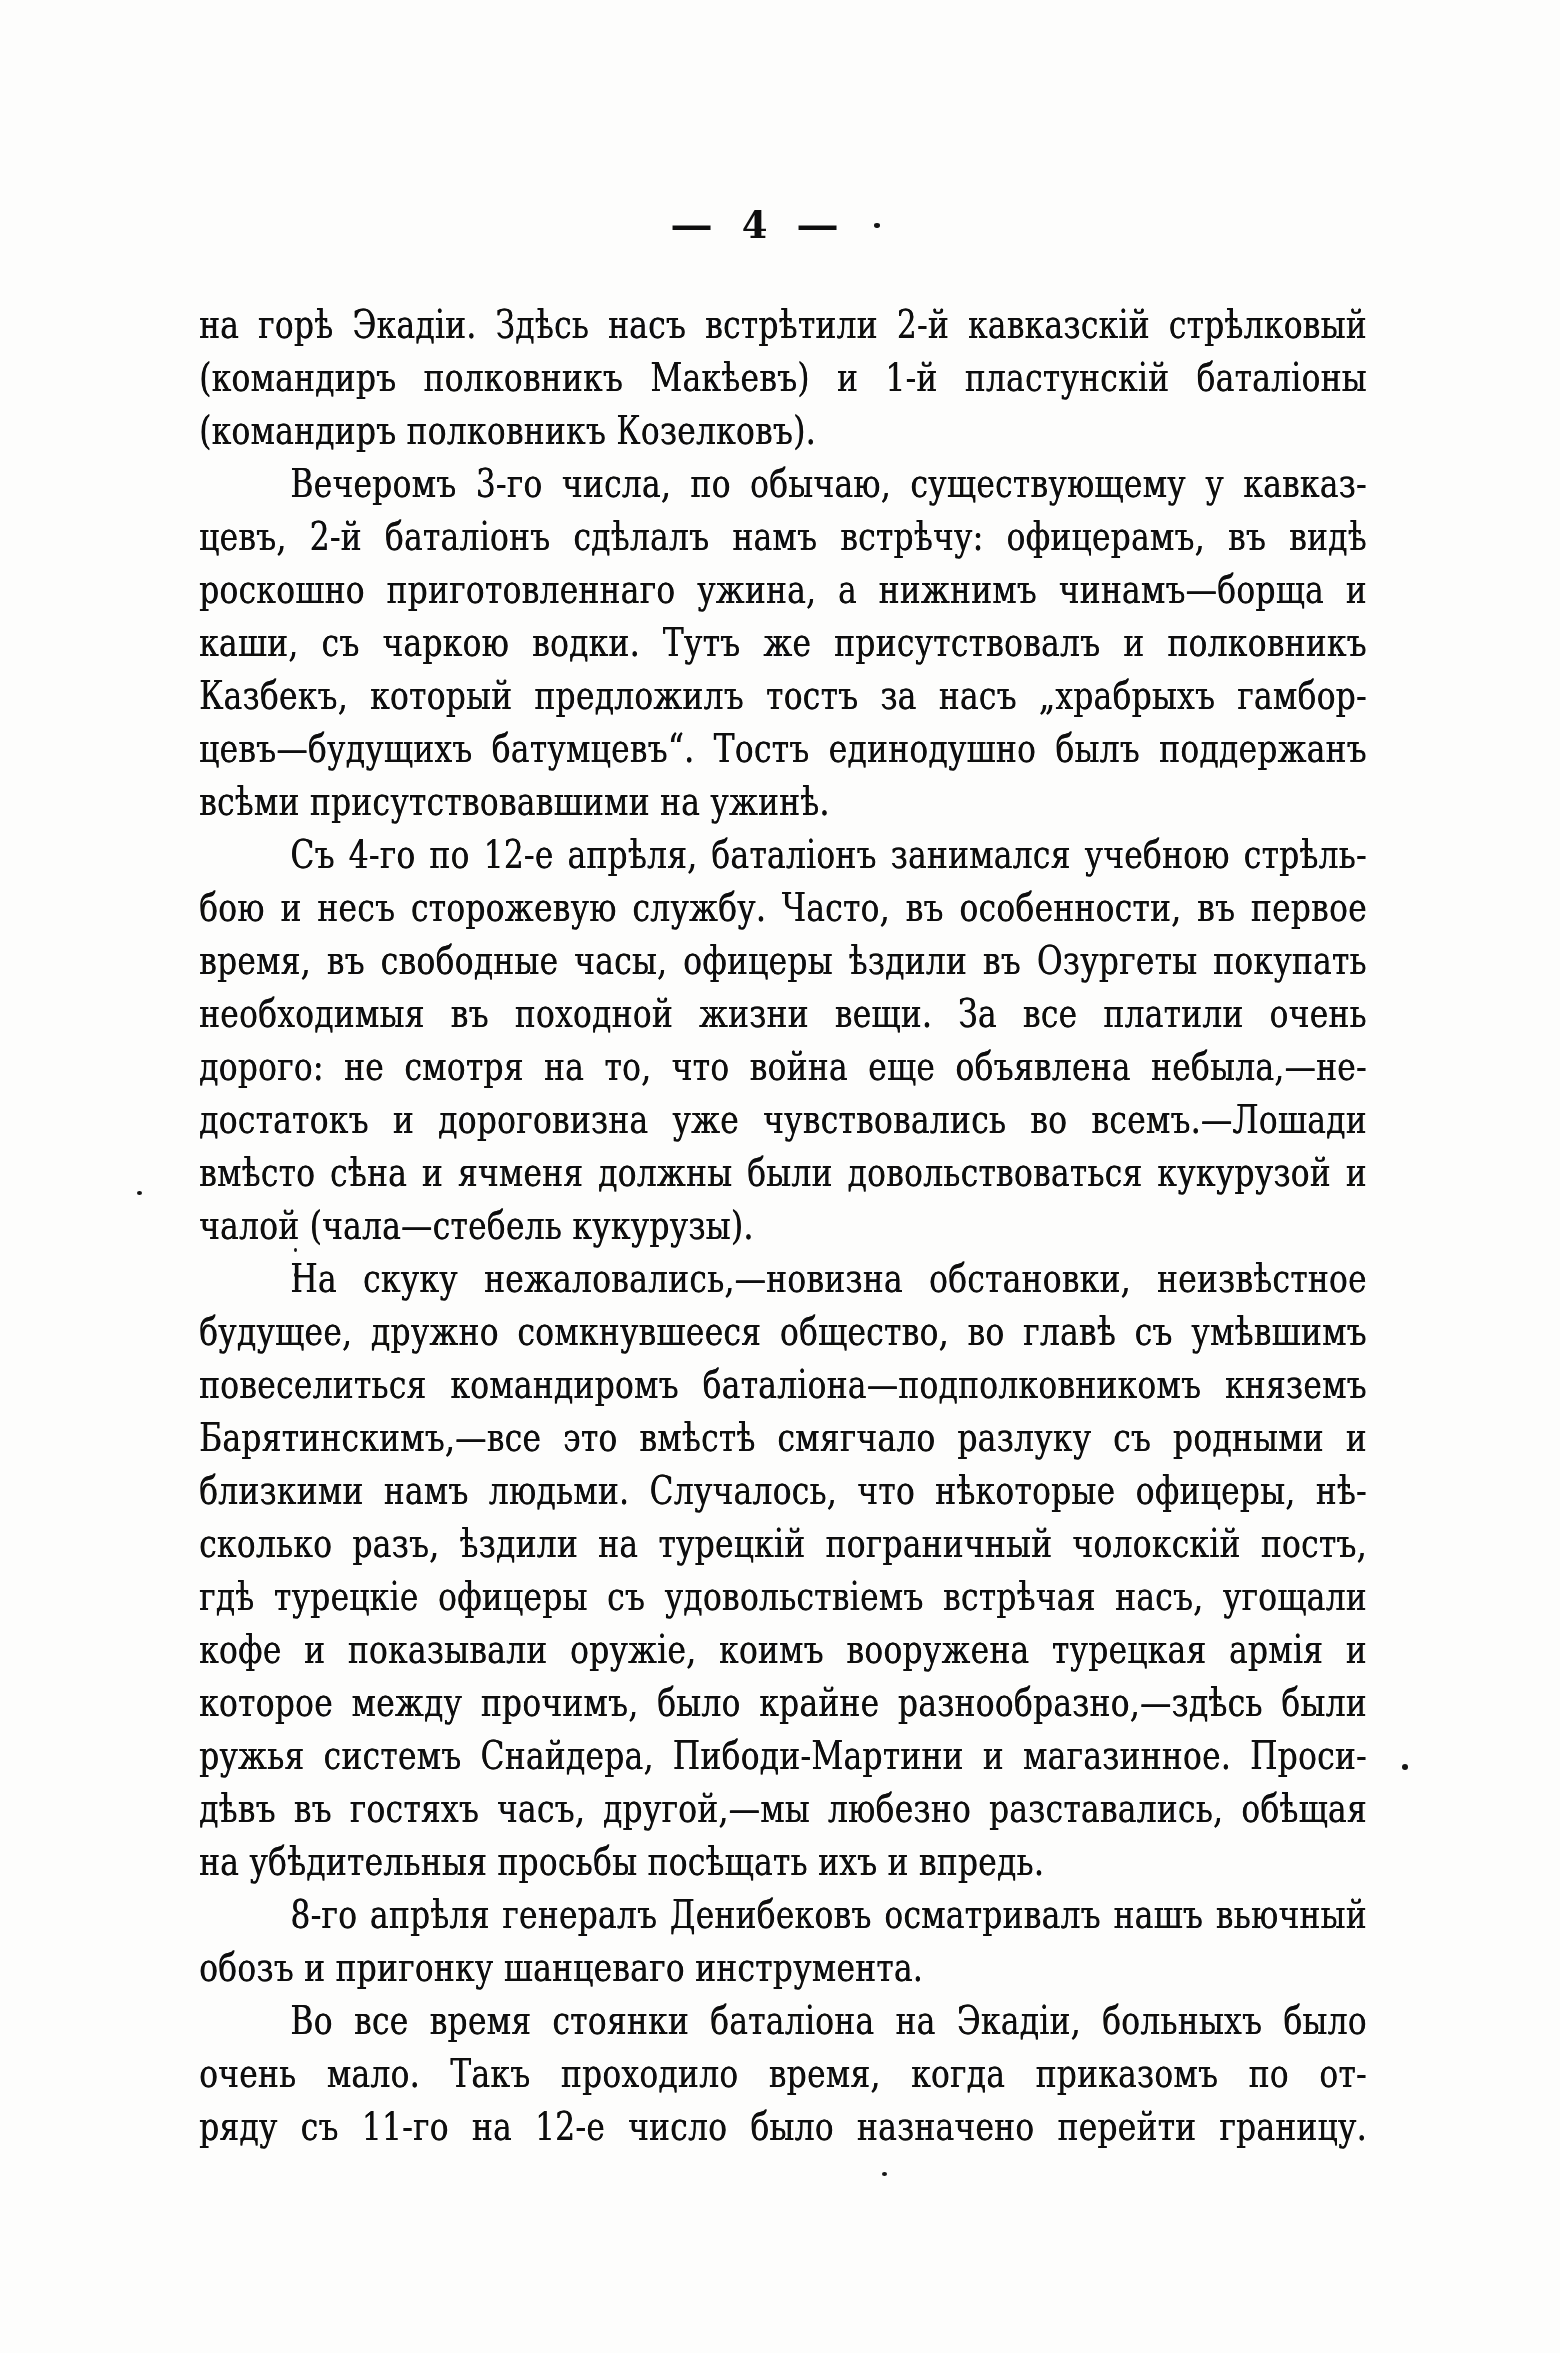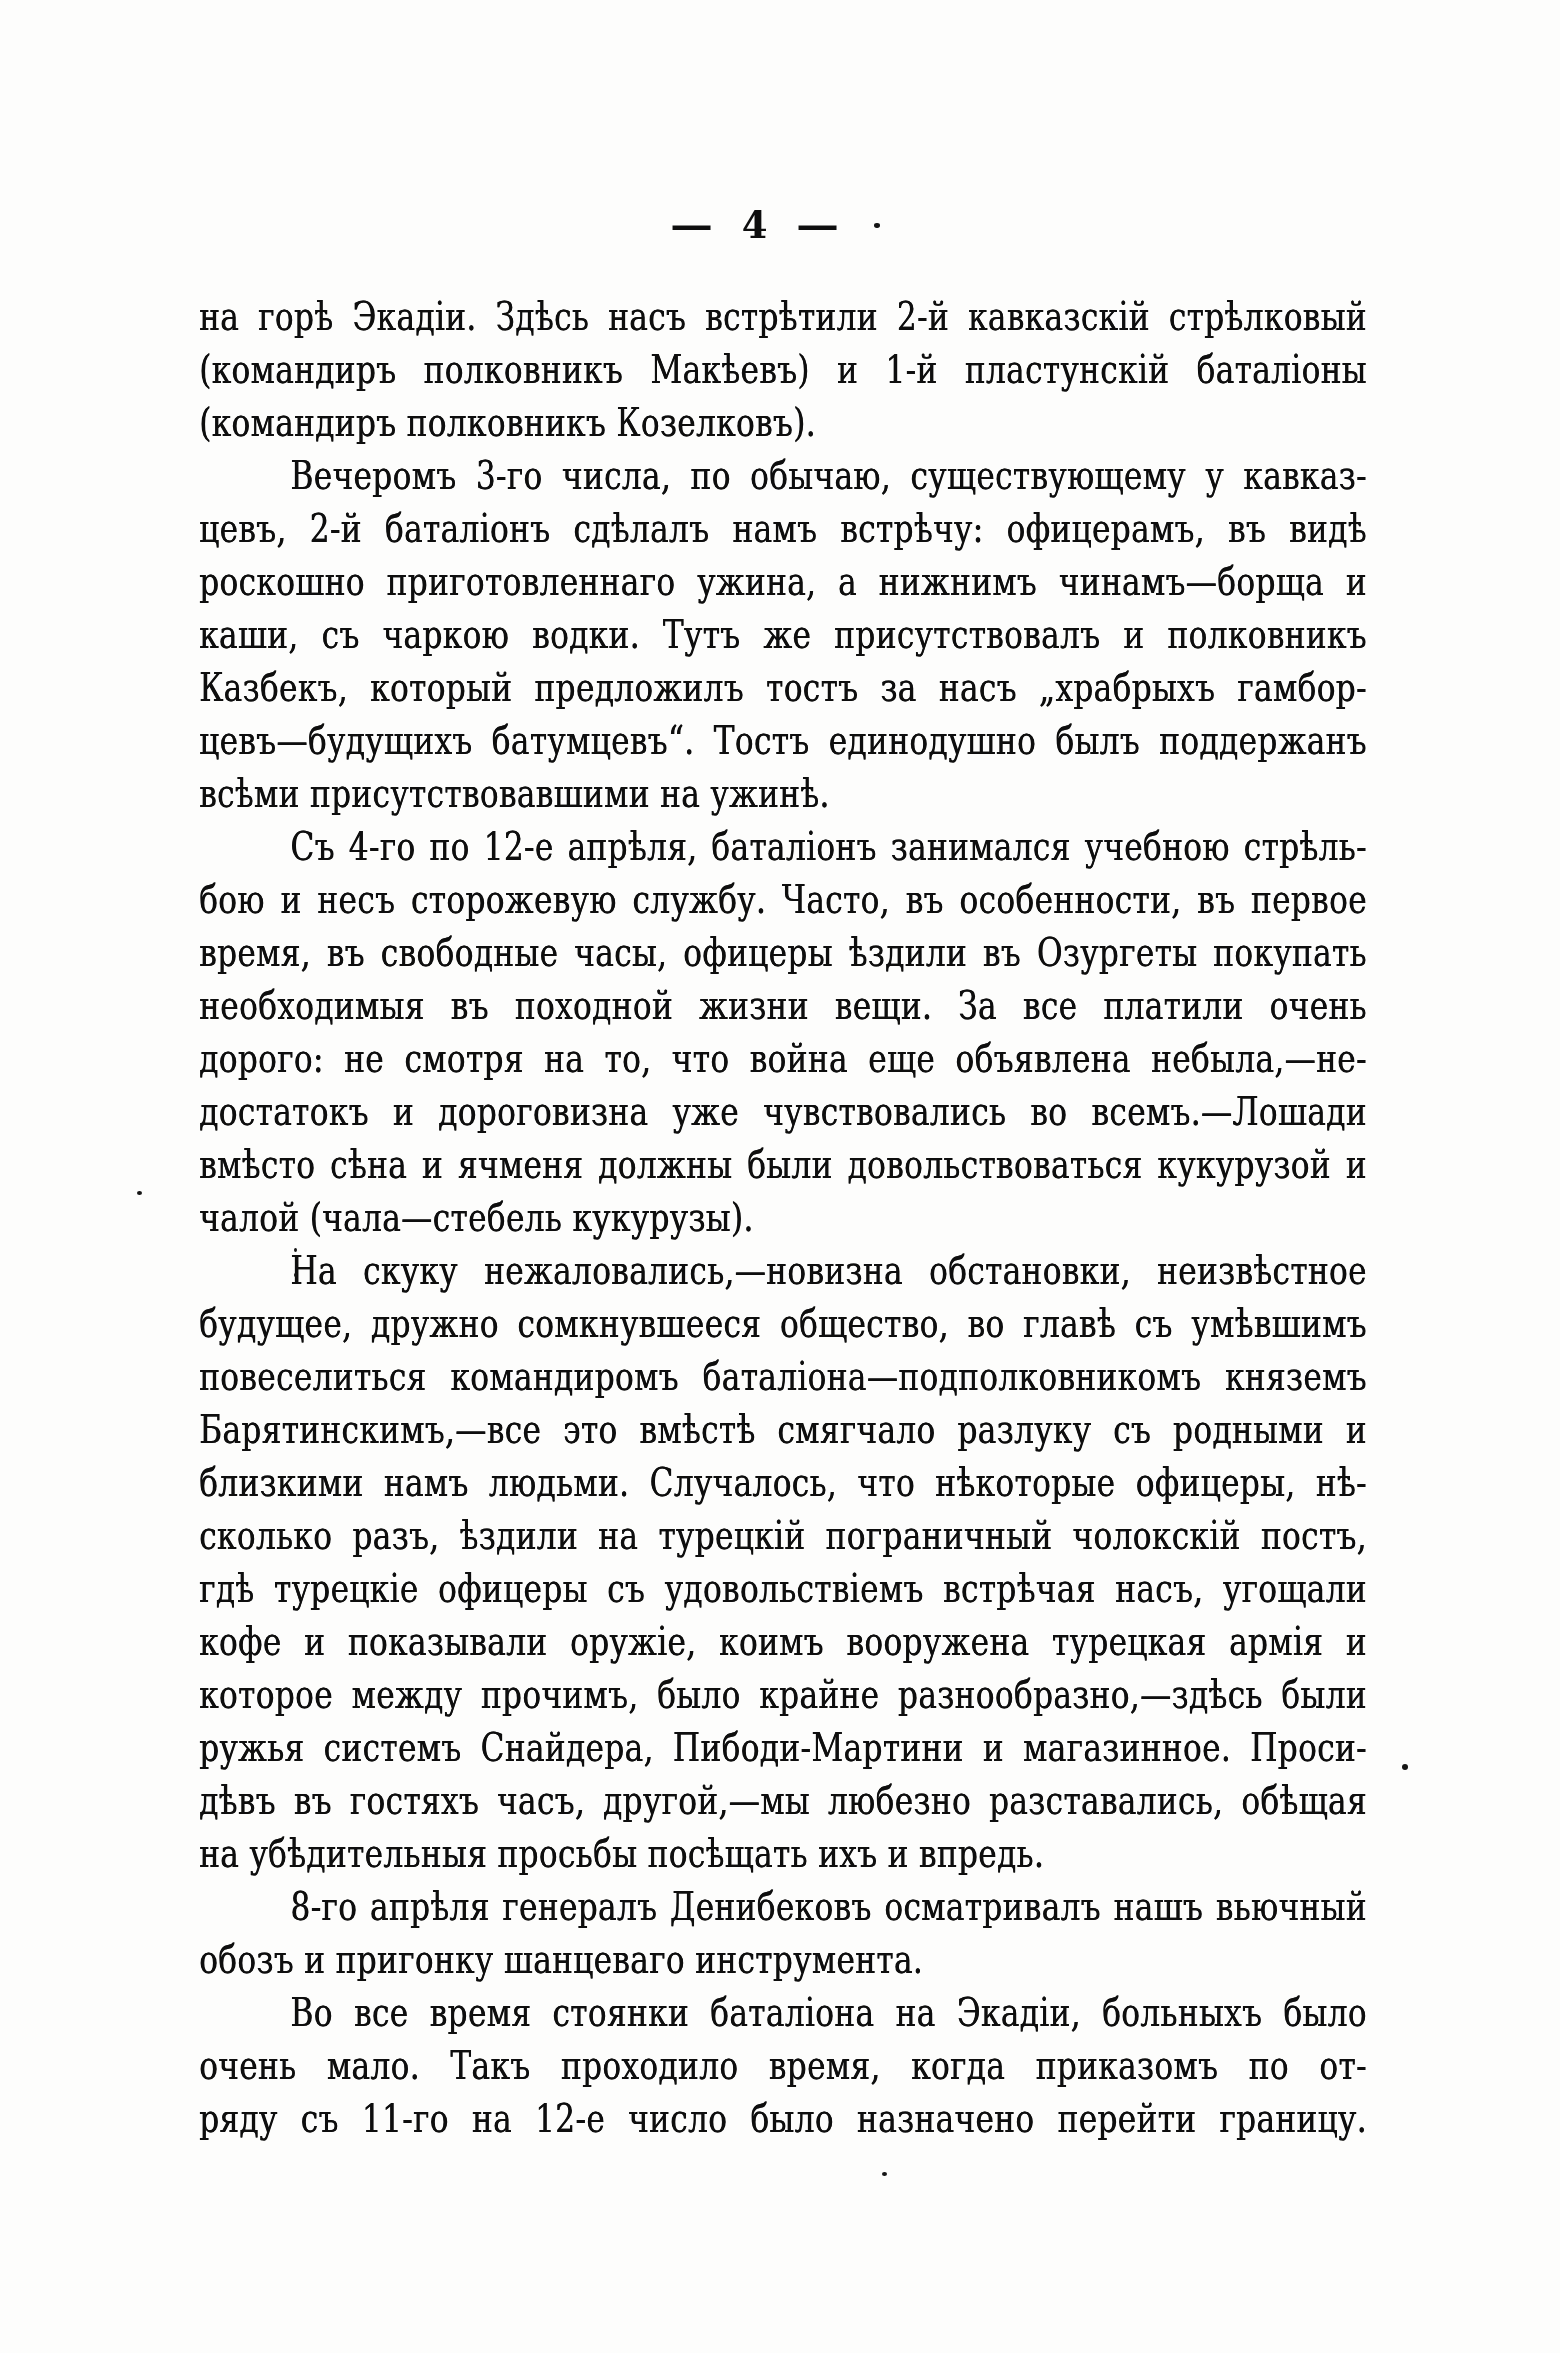--- a/index.html
+++ b/index.html
@@ -27,21 +27,21 @@
     font-weight: bold;
     letter-spacing: 0.8px;
     white-space: nowrap;
   }
   .page-header .dash {
     font-weight: bold;
     transform: scaleX(1.15);
   }
   .text-block {
     position: absolute;
-    top: 290px;
+    top: 298px;
     left: 199px;
     width: 1168px;
   }
   .line {
     width: 1496px;
     transform: scaleX(0.7806);
     transform-origin: 0 0;
     font-size: 40px;
     line-height: 53px;
     white-space: nowrap;

